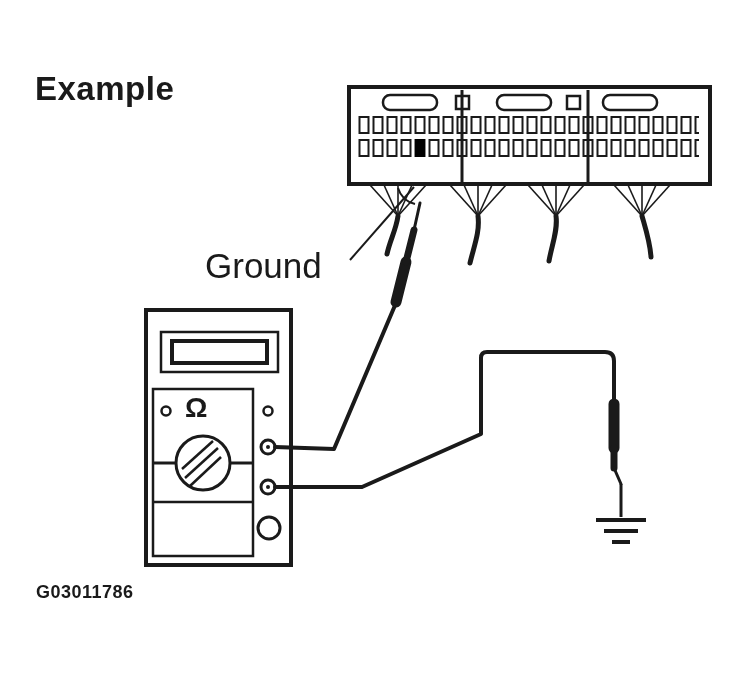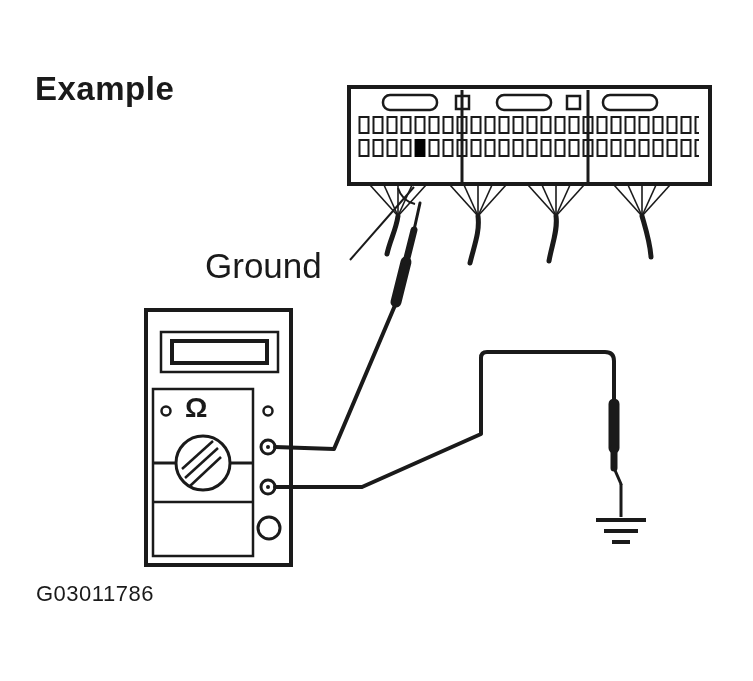--- a/index.html
+++ b/index.html
@@ -33,21 +33,21 @@
   .probe-tip    { fill: none; stroke: var(--line); stroke-width: 3;  stroke-linecap: round; }
   .bar    { fill: none; stroke: var(--line); stroke-width: 4; }
   .pinfill { fill: var(--ground-pin); stroke: none; }
   .dot    { fill: var(--line); stroke: none; }
   #pins rect { fill: var(--background); stroke: var(--line); stroke-width: 2; }
 
   
   .lbl { position: absolute; color: var(--line); white-space: nowrap; line-height: 1; }
   .lbl-heading   { left: 35px;  top: 72px;  font-size: 33px; font-weight: bold; letter-spacing: 0.5px; }
   .lbl-ground    { left: 205px; top: 248px; font-size: 35px; font-weight: normal; }
-  .lbl-figure-id { left: 36px;  top: 583px; font-size: 22px; font-weight: normal; letter-spacing: 0.5px; }
+  .lbl-figure-id { left: 36px;  top: 583px; font-size: 18px; font-weight: bold; letter-spacing: 0.5px; }
   .lbl-ohm       { left: 185px; top: 394px; font-size: 28px; font-weight: bold; }
 </style>
 </head>
 <body>
 
 <div class="stage">
 
   <svg width="753" height="681" viewBox="0 0 753 681">
     <defs>
       <pattern id="pins" x="358" y="116" width="14" height="23" patternUnits="userSpaceOnUse">

